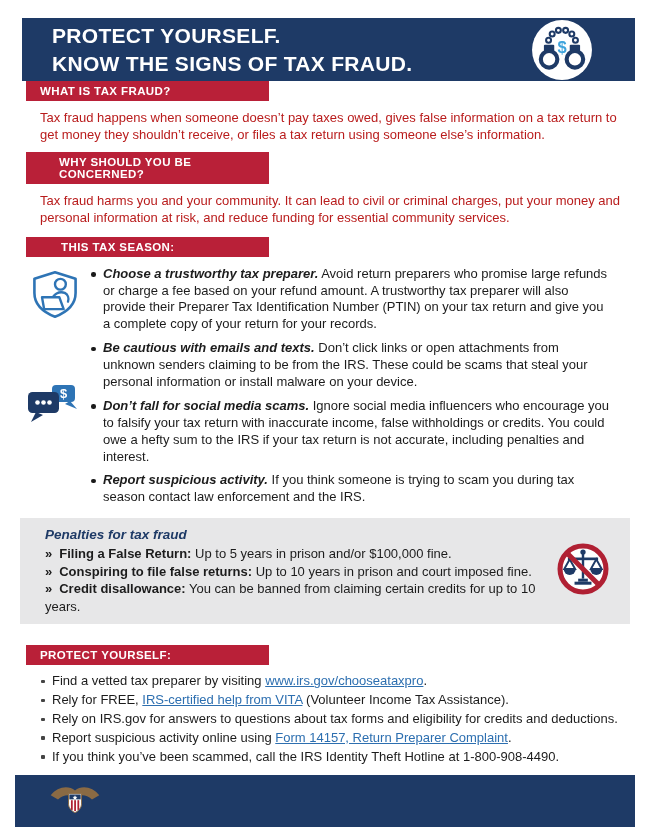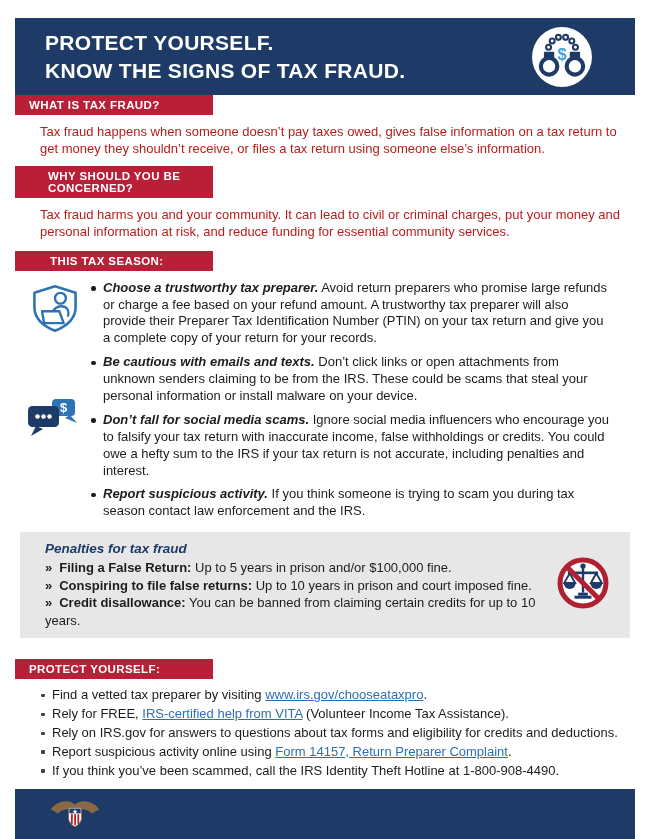--- a/index.html
+++ b/index.html
@@ -5,30 +5,30 @@
   * { margin:0; padding:0; box-sizing:border-box; }
   html,body { background:#fff; }
   body {
     width:650px; height:839px; overflow:hidden; position:relative;
     font-family:"Liberation Sans", sans-serif; color:#1c1c1c;
   }
   .page { width:650px; height:839px; background:#fff; }
 
   
   .hero {
-    margin:18px 15px 0 15px; height:77px; background:#1e3a66;
+    margin:18px 15px 0 22px; height:63px; background:#1e3a66;
     display:flex; align-items:center; justify-content:space-between;
     padding:0 42px 0 30px;
   }
   .hero-title { color:#fff; font-weight:bold; font-size:21px; line-height:1.3; letter-spacing:.3px; }
   .hero-icon svg { display:block; }
 
   
   .banner {
-    margin-left:15px; width:198px; background:#b92038; color:#fff;
+    margin-left:26px; width:243px; background:#b92038; color:#fff;
     font-size:11.5px; font-weight:bold; letter-spacing:.4px;
     padding:4px 6px 4px 14px;
   }
   .banner.b1 { margin-top:0; }
   .banner.b2 { margin-top:9px;padding-left:33px; }
   .banner.b3 { margin-top:10px;padding-left:35px; }
   .banner.b4 { margin-top:21px; }
 
   
   .para { margin:8px 30px 0 40px; font-size:13px; line-height:1.32; color:#b91c1c; }

